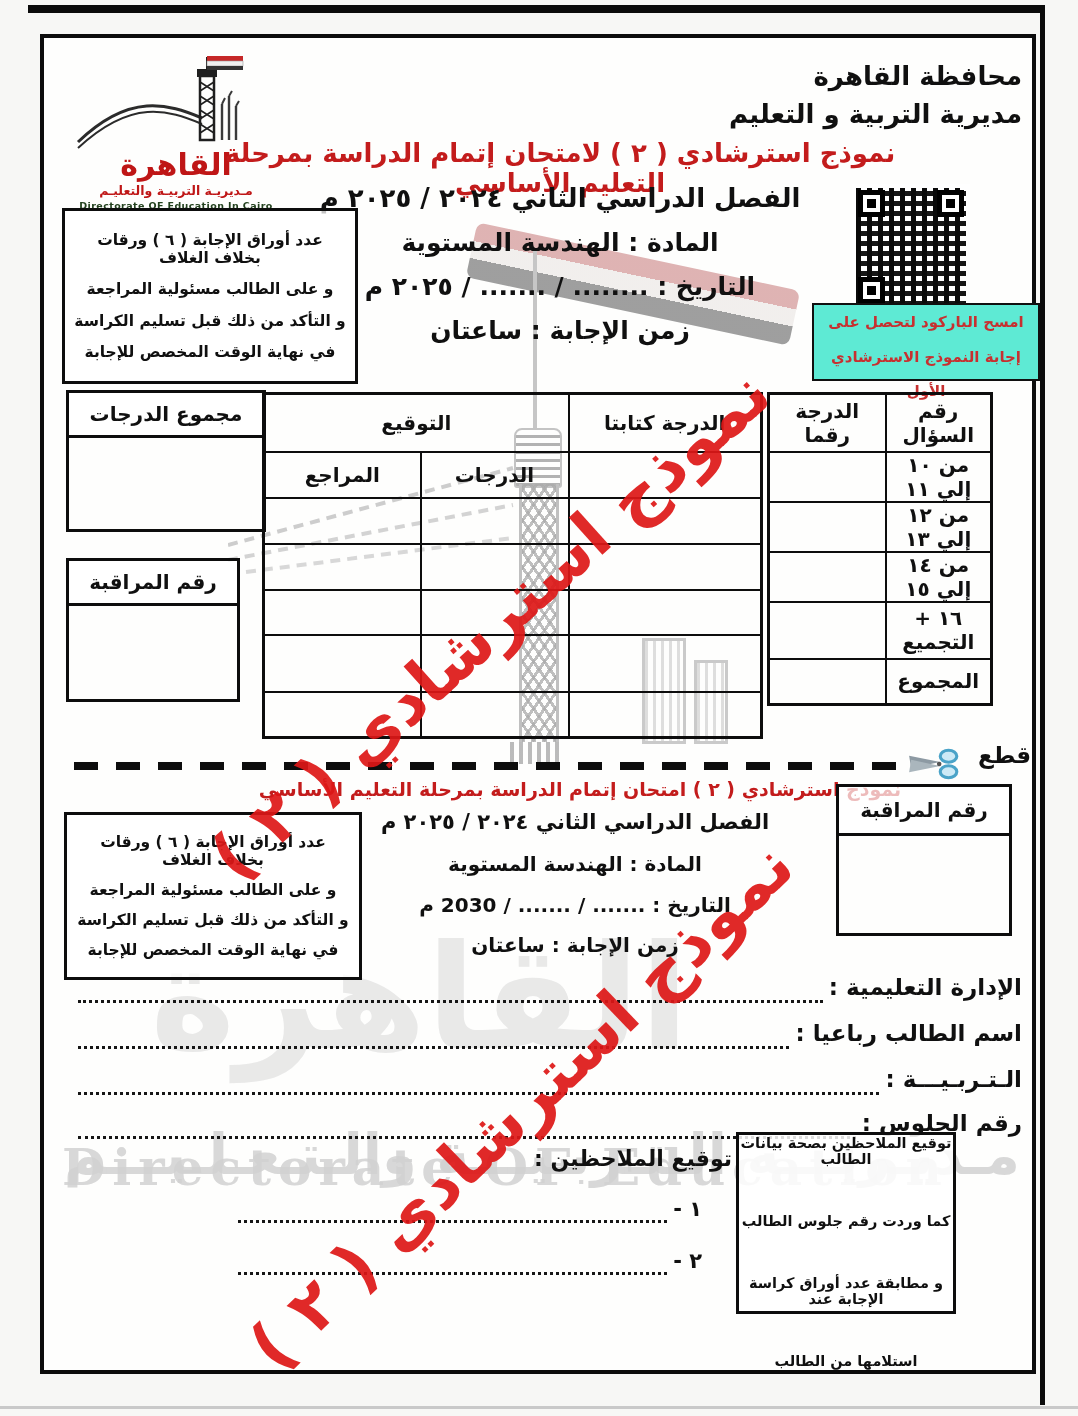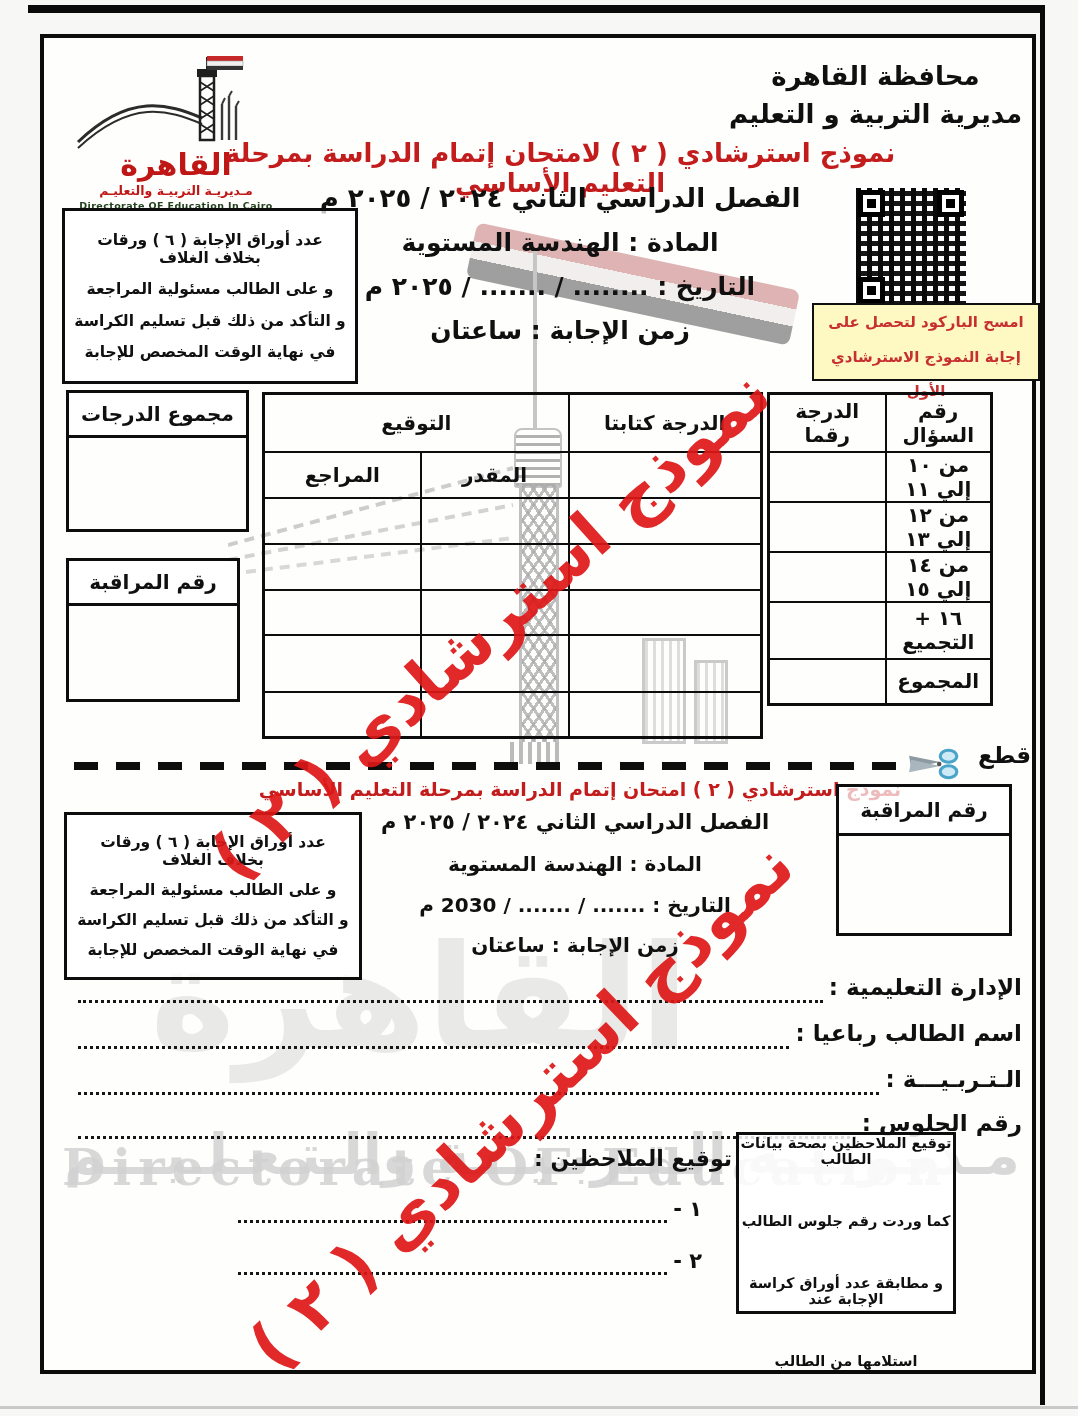--- a/index.html
+++ b/index.html
@@ -15,21 +15,21 @@
   
   #top-strip{left:28px;top:5px;width:1016px;height:8px;background:#0b0b0b;}
   #right-strip{left:1040px;top:5px;width:5px;height:1400px;background:#0b0b0b;}
   #bottom-edge{left:0;top:1406px;width:1078px;height:3px;background:#c9c9c9;}
 
   
   #frame{left:40px;top:34px;width:996px;height:1340px;border:4px solid #0c0c0c;
          background:#fefefd;box-sizing:border-box;z-index:0;}
 
   
-  #gov{right:56px;top:58px;text-align:center;font-size:26px;line-height:1.45;z-index:2;}
+  #gov{right:56px;top:58px;text-align:right;font-size:26px;line-height:1.45;z-index:2;}
   #title-red{left:210px;top:138px;width:700px;font-size:26px;color:#c31c1c;z-index:2;}
   #semester1{left:210px;top:183px;width:700px;font-size:26px;z-index:2;}
   #subject1{left:210px;top:228px;width:700px;font-size:25px;z-index:2;}
   #date1{left:210px;top:272px;width:700px;font-size:25px;z-index:2;}
   #duration1{left:210px;top:316px;width:700px;font-size:25px;z-index:2;}
 
   
   #logo{left:70px;top:54px;width:212px;height:162px;z-index:2;text-align:center;}
   #logo .nm{font-size:30px;color:#bf1616;line-height:1;margin-top:-4px;}
   #logo .org{font-size:12.5px;color:#bf1616;margin-top:3px;}
@@ -37,32 +37,32 @@
 
   
   #qr{left:856px;top:188px;width:110px;height:118px;z-index:2;
       background:
         repeating-linear-gradient(0deg,rgba(10,10,10,.95) 0 5px,transparent 5px 10px),
         repeating-linear-gradient(90deg,#0a0a0a 0 5px,#ffffff 5px 11px);
       outline:4px solid #fff;}
   .qf{position:absolute;width:17px;height:17px;border:5px solid #000;background:#fff;}
   .qf::after{content:"";position:absolute;inset:4px;background:#000;}
   #qr-note{left:812px;top:303px;width:224px;height:74px;border:2.5px solid #101010;
-      background:#fef9c3;color:#c73030;font-size:15px;line-height:2.3;text-align:center;z-index:2;}
+      background:#5eead4;color:#c73030;font-size:15px;line-height:2.3;text-align:center;z-index:2;}
 
   .ibox{border:3px solid #0d0d0d;background:rgba(255,255,255,.75);display:flex;flex-direction:column;
         justify-content:space-evenly;text-align:center;font-size:15.5px;padding:6px 8px;box-sizing:border-box;z-index:2;}
   #instr1{left:62px;top:208px;width:296px;height:176px;}
   #instr2{left:64px;top:812px;width:298px;height:168px;}
 
   
   .sbox{border:3.5px solid #0d0d0d;box-sizing:border-box;z-index:2;background:transparent;}
   .sbox .hd{border-bottom:3.5px solid #0d0d0d;height:42px;display:flex;align-items:center;
             justify-content:center;font-size:20px;background:rgba(255,255,255,.7);}
-  #box-total{left:66px;top:390px;width:183px;height:142px;}
+  #box-total{left:66px;top:390px;width:200px;height:142px;}
   #box-mon1{left:66px;top:558px;width:174px;height:144px;}
   #box-mon2{left:836px;top:784px;width:176px;height:152px;}
   #box-mon2 .hd{height:46px;}
 
   
   table.gt{position:absolute;border-collapse:collapse;direction:rtl;table-layout:fixed;z-index:3;
            border:3px solid #0d0d0d;}
   .gt td{border:2.5px solid #0d0d0d;font-size:20px;font-weight:700;text-align:center;
          vertical-align:middle;padding:0 2px;line-height:1.2;}
   tr.trh{height:58px;} tr.tr1{height:46px;} tr.tr2{height:46px;} tr.tr3{height:46px;}
@@ -245,21 +245,21 @@
       <col style="width:148px">
       <col style="width:157px">
     </colgroup>
   <tbody>
       <tr class="trh">
     <td>الدرجة كتابتا</td>
     <td colspan="2">التوقيع</td>
   </tr>
   <tr class="tr1">
     <td></td>
-    <td>المقدر</td>
+    <td>الدرجات</td>
     <td>المراجع</td>
   </tr>
   <tr class="tr2">
         <td></td>
         <td></td>
         <td></td>
       </tr>
   <tr class="tr3">
         <td></td>
         <td></td>

